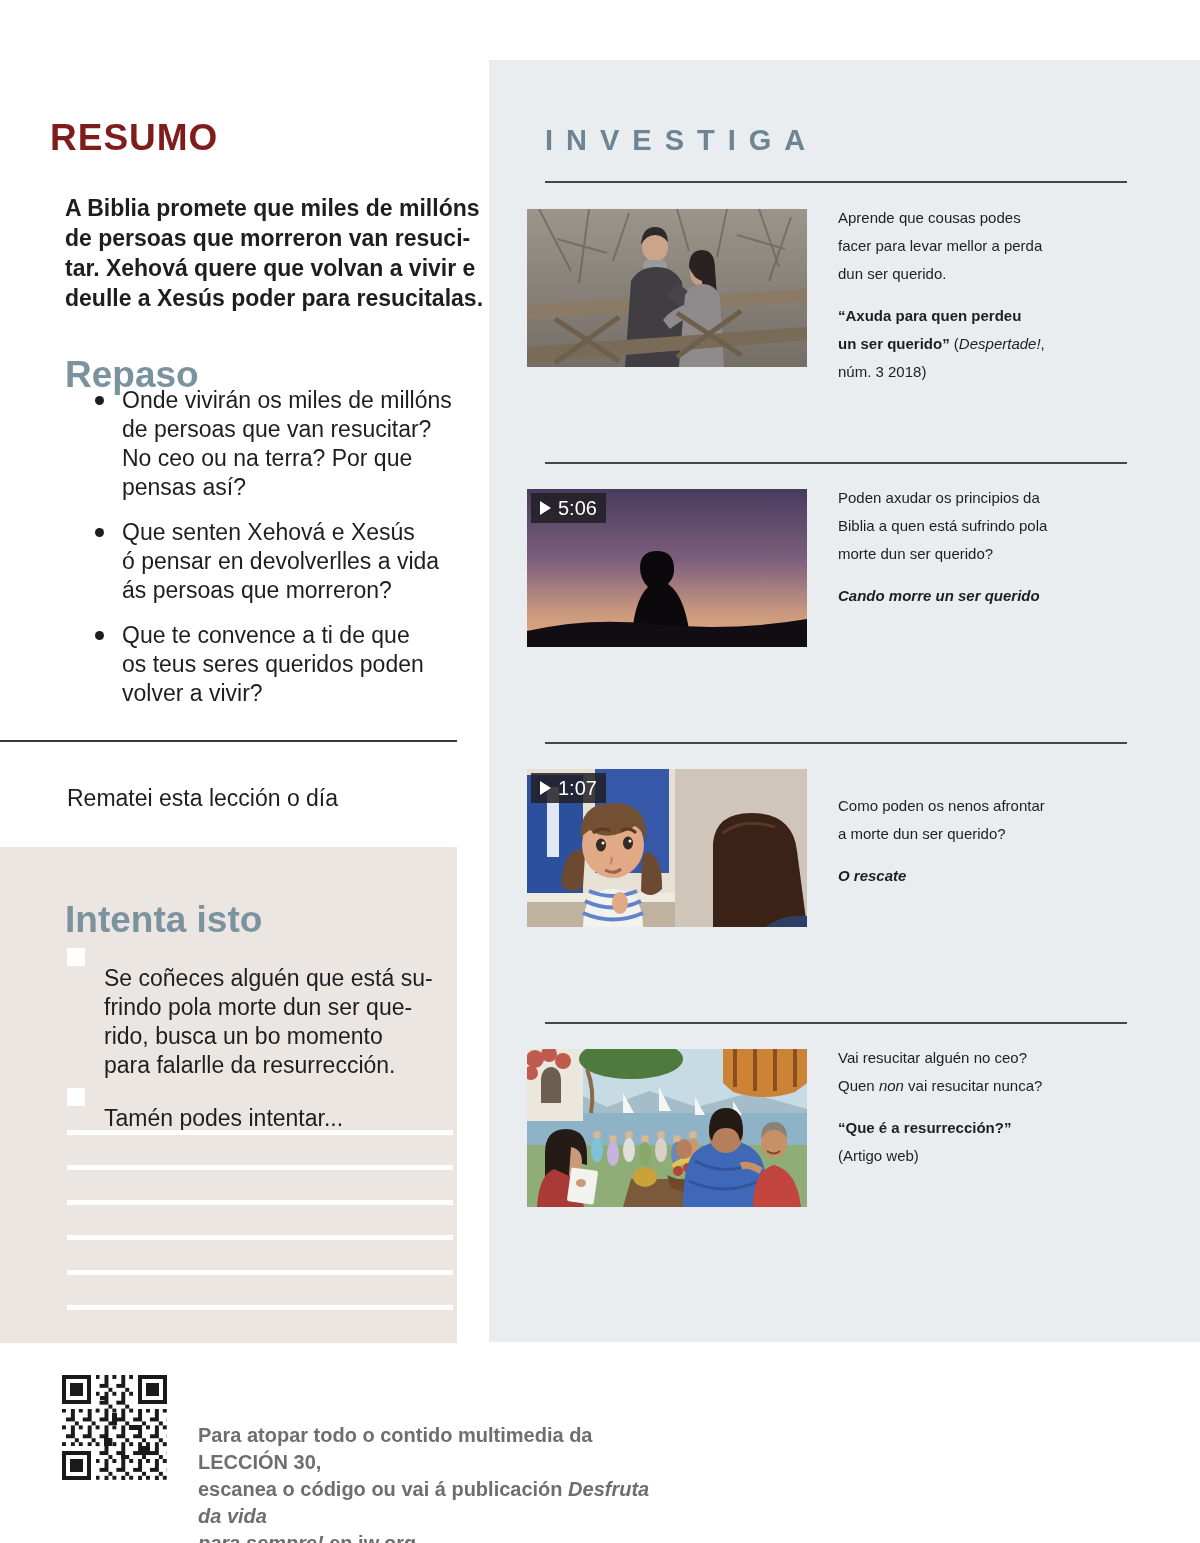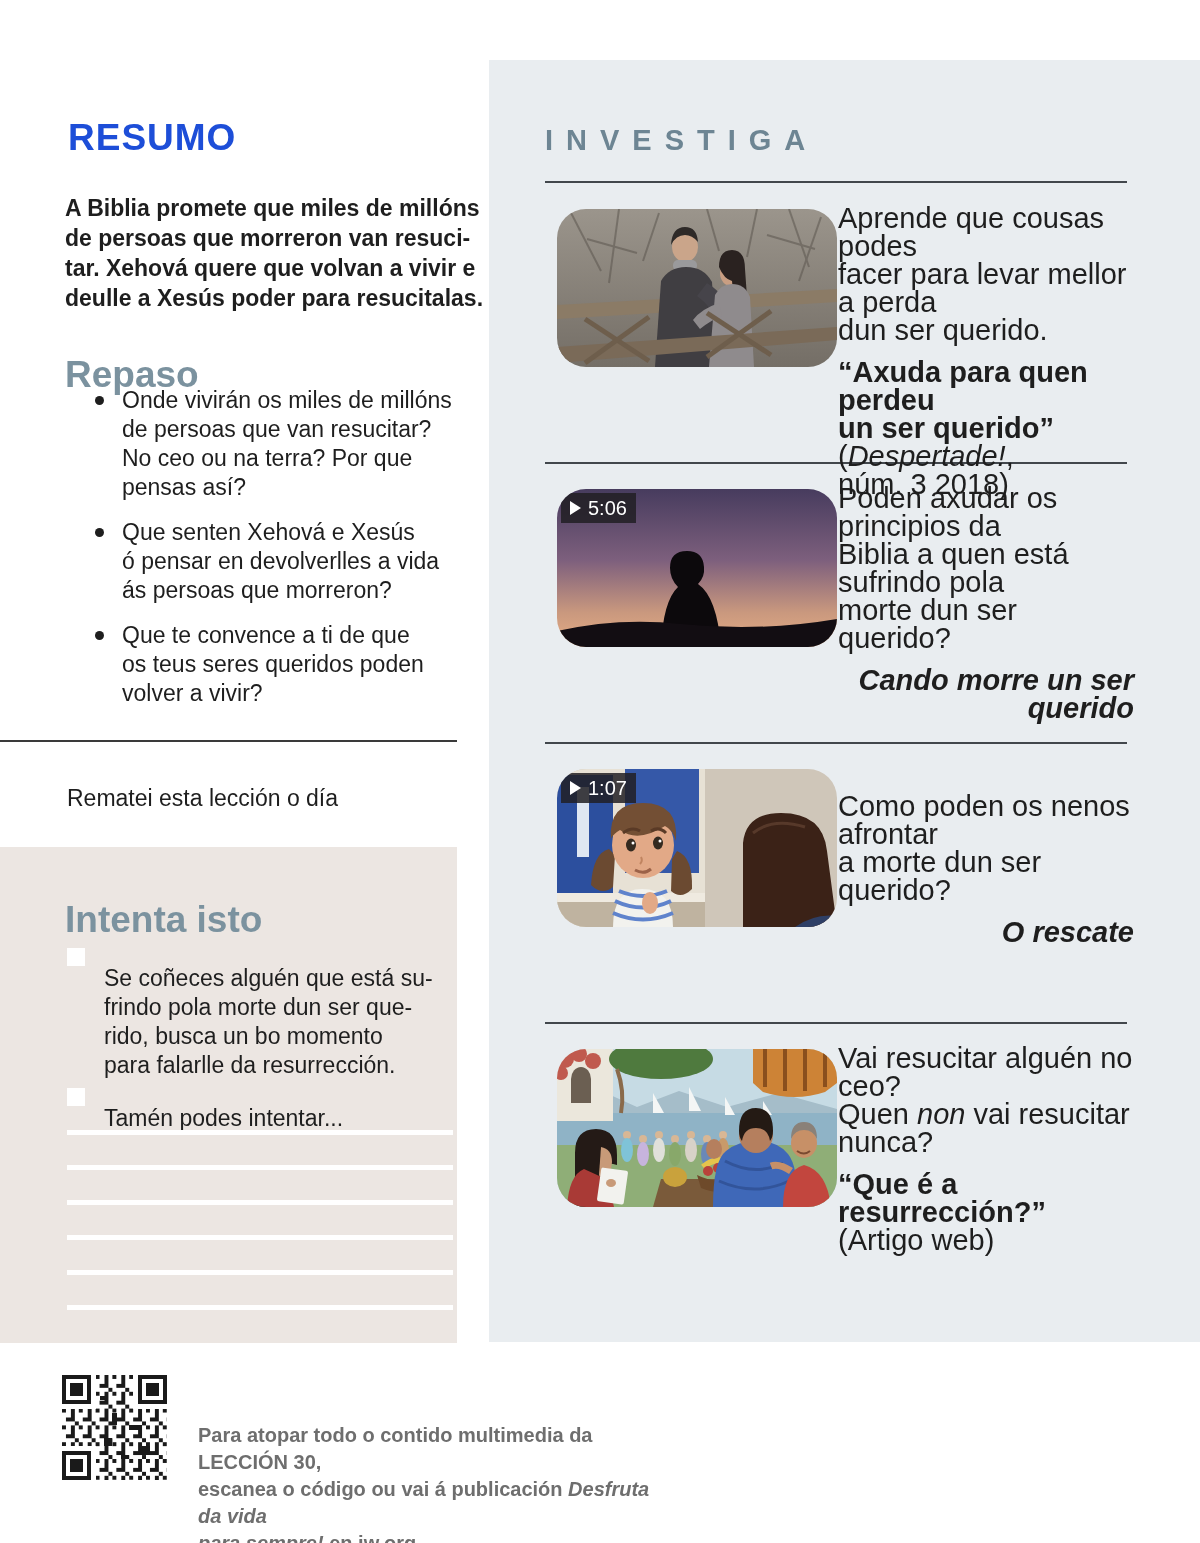--- a/index.html
+++ b/index.html
@@ -4,21 +4,21 @@
 <style>
   html,body{margin:0;padding:0;background:#ffffff;}
   #page{
     position:relative;width:1200px;height:1543px;background:#ffffff;
     font-family:"Liberation Sans",sans-serif;color:#1e1e1e;overflow:hidden;
   }
   .abs{position:absolute;}
   .preline{white-space:pre-line;}
 
   
-  .resumo-title{left:68px;top:101px;font-size:37px;font-weight:bold;letter-spacing:1px;color:#1d4ed8;margin-top:16px;}
+  .resumo-title{left:50px;top:101px;font-size:37px;font-weight:bold;letter-spacing:1px;color:#7f1d1d;margin-top:16px;}
   .summary{left:65px;top:170px;font-size:23px;line-height:30px;font-weight:bold;}
   .repaso-title{left:65px;top:323px;font-size:37px;font-weight:bold;color:#7b929f;}
   .bullets{left:95px;top:386px;list-style:none;margin:0;padding:0;}
   .bullets li{position:relative;padding-left:27px;margin-bottom:16px;font-size:23px;line-height:29px;}
   .dot{position:absolute;left:0;top:10px;width:9px;height:9px;border-radius:50%;background:#1e1e1e;}
   .left-divider{left:0;top:740px;width:457px;height:2px;background:#3a3a3a;}
   .rematei{left:67px;top:762px;font-size:23px;}
   .tryit-box{left:0;top:847px;width:457px;height:496px;background:#ece6e2;}
   .tryit-title{left:65px;top:868px;font-size:37px;font-weight:bold;color:#7b929f;}
   .checkbox{width:18px;height:18px;background:#ffffff;}
@@ -30,33 +30,33 @@
   .write-lines div{height:5px;background:#ffffff;margin-bottom:30px;}
   .qr{left:62px;top:1375px;width:105px;height:105px;}
   .qr-text{left:198px;top:1402px;width:470px;font-size:20px;line-height:27px;font-weight:bold;color:#6e6e6e;}
   .qr-text em{font-style:italic;}
 
   
   .panel{left:489px;top:60px;width:711px;height:1282px;background:#e9edf0;}
   .investiga-title{left:545px;top:100px;font-size:29px;font-weight:bold;letter-spacing:13px;color:#6d8593;}
   .rule{left:545px;width:582px;height:2px;background:#42474c;}
   .r1{top:181px;} .r2{top:462px;} .r3{top:742px;} .r4{top:1022px;}
-  .thumb{width:280px;height:158px;left:557px;overflow:hidden;border-radius:29px;}
+  .thumb{width:280px;height:158px;left:527px;overflow:hidden;}
   .t1{top:209px;} .t2{top:489px;} .t3{top:769px;} .t4{top:1049px;}
   .thumb svg{display:block;width:280px;height:158px;}
   .badge{position:absolute;left:4px;top:4px;height:30px;display:flex;align-items:center;
          background:rgba(33,30,35,0.85);color:#ffffff;padding:0 9px;font-size:20px;}
   .play-tri{width:0;height:0;border-left:11px solid #ffffff;border-top:7px solid transparent;
             border-bottom:7px solid transparent;margin-right:7px;}
-  .row-text{left:838px;width:296px;font-size:29px;line-height:28px;}
+  .row-text{left:838px;width:296px;font-size:15px;line-height:28px;}
   .x1{top:204px;} .x2{top:484px;} .x3{top:792px;} .x4{top:1044px;}
   .row-text p{margin:0;}
   .ref{margin-top:14px !important;}
   .b{font-weight:bold;}
-  .bi{font-weight:bold;font-style:italic;text-align:right;}
+  .bi{font-weight:bold;font-style:italic;}
   .i{font-style:italic;}
 </style>
 </head>
 <body>
 
 <div id="page">
 
   <h1 class="abs resumo-title">RESUMO</h1>
   <p class="abs summary preline">A Biblia promete que miles de millóns
 de persoas que morreron van resuci-

